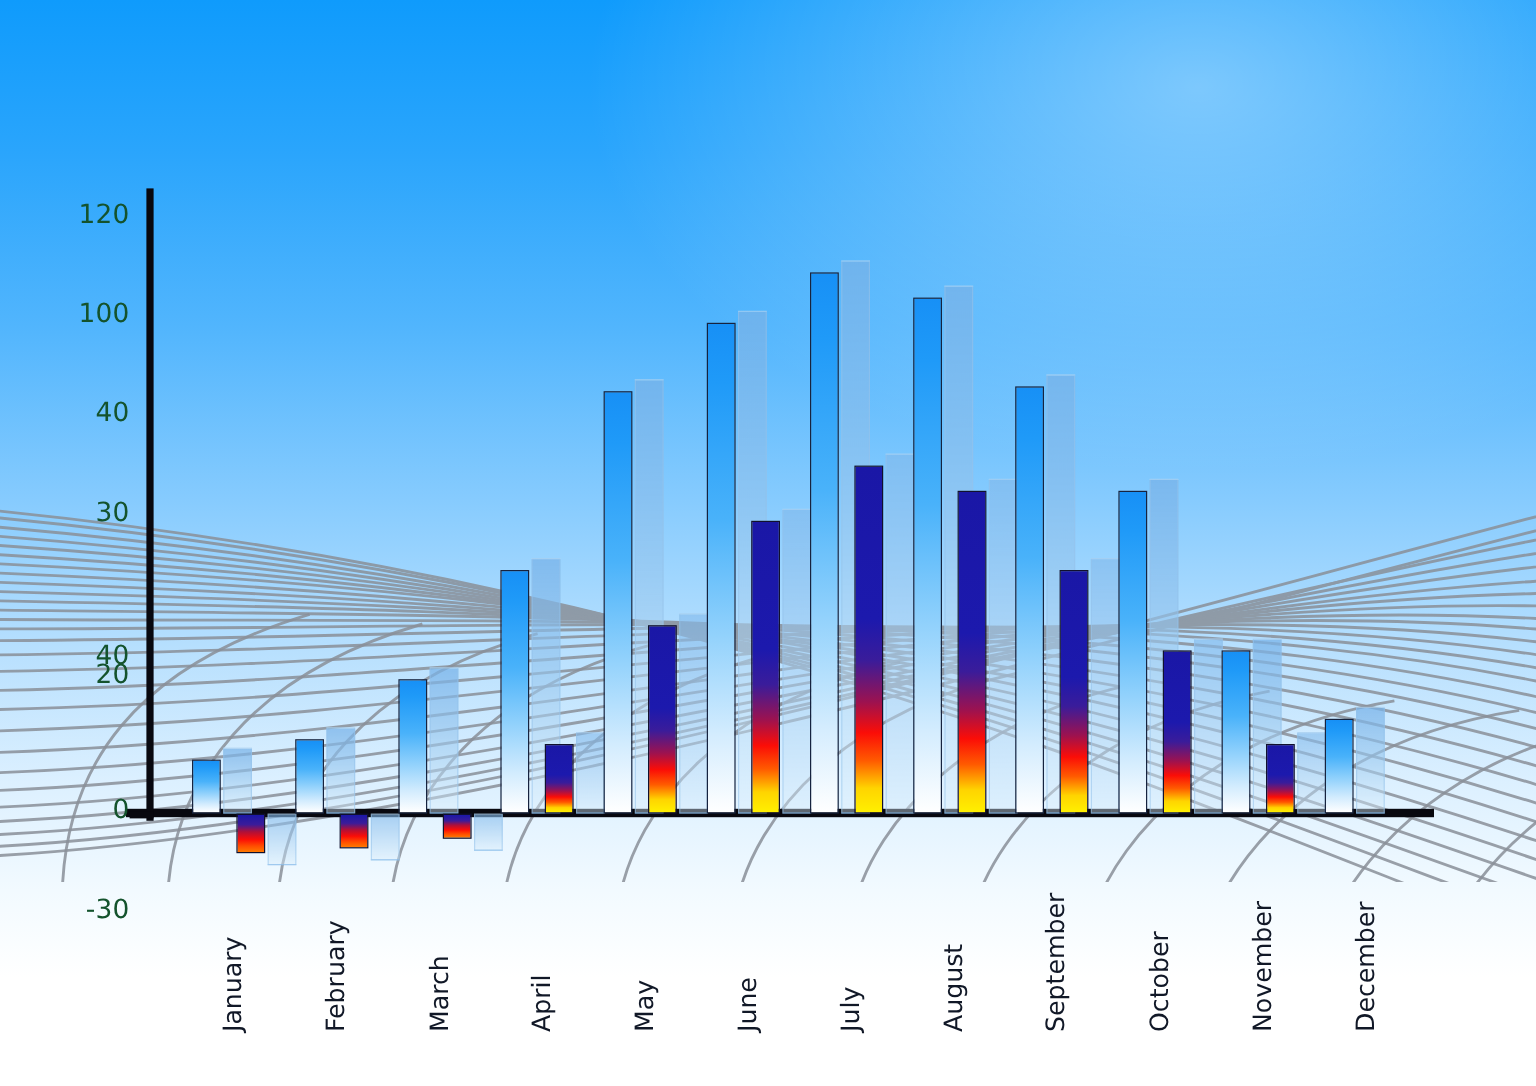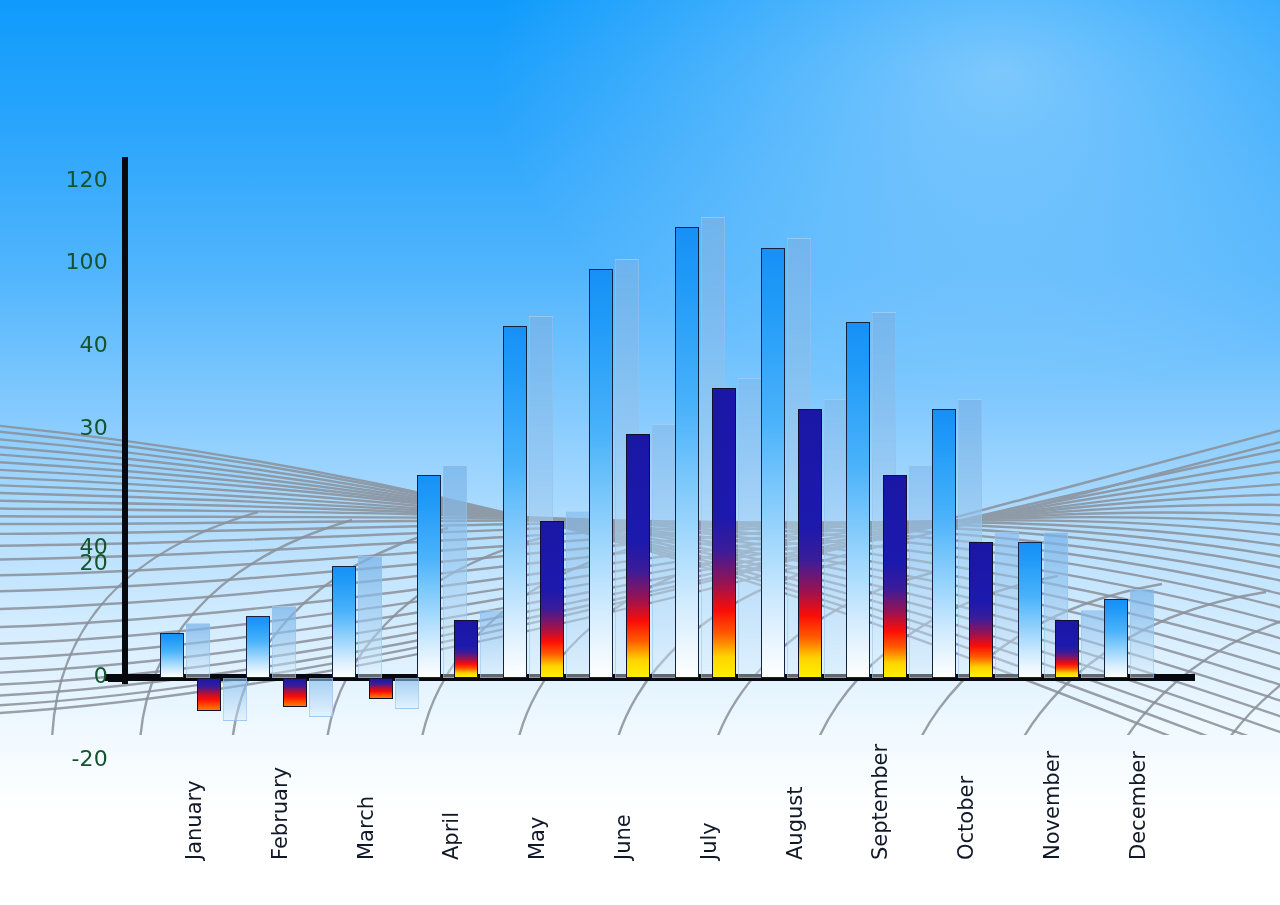--- a/index.html
+++ b/index.html
@@ -183,21 +183,21 @@
       <div class="bar s2" title="November: 14" style="left: 1055px; top: 620.096px; width: 24px; height: 57.904px; z-index: 3;"></div>
       <div class="shadow s1" style="left: 1129.8px; top: 589.416px; width: 24px; height: 88.584px; z-index: 1;"></div>
       <div class="bar s1" title="December: 19" style="left: 1103.8px; top: 599.416px; width: 24px; height: 78.584px; z-index: 3;"></div>
     </div>
 
   <div class="xaxis" style="left:105px;top:674px;width:1090px;height:7px;"></div>
 
   <div class="yaxis" style="left:122px;top:157px;width:6px;height:527px;"></div>
 
   <div id="yticks">
-      <div class="ylabel" style="left: 0px; width: 108px; top: 745.72px;">-20</div>
+      <div class="ylabel" style="left: 0px; width: 108px; top: 745.72px;">-30</div>
       <div class="ylabel" style="left: 0px; width: 108px; top: 663px;">0</div>
       <div class="tick" style="left: 108px; top: 676px; width: 20px; height: 6px;"></div>
       <div class="ylabel" style="left: 0px; width: 108px; top: 550px;">20</div>
       <div class="ylabel" style="left: 0px; width: 108px; top: 497.56px; margin-top: 36px;">40</div>
       <div class="ylabel" style="left: 0px; width: 108px; top: 414.84px;">30</div>
       <div class="ylabel" style="left: 0px; width: 108px; top: 332.12px;">40</div>
       <div class="ylabel" style="left: 0px; width: 108px; top: 249.4px;">100</div>
       <div class="ylabel" style="left: 0px; width: 108px; top: 166.68px;">120</div>
     </div>
 

